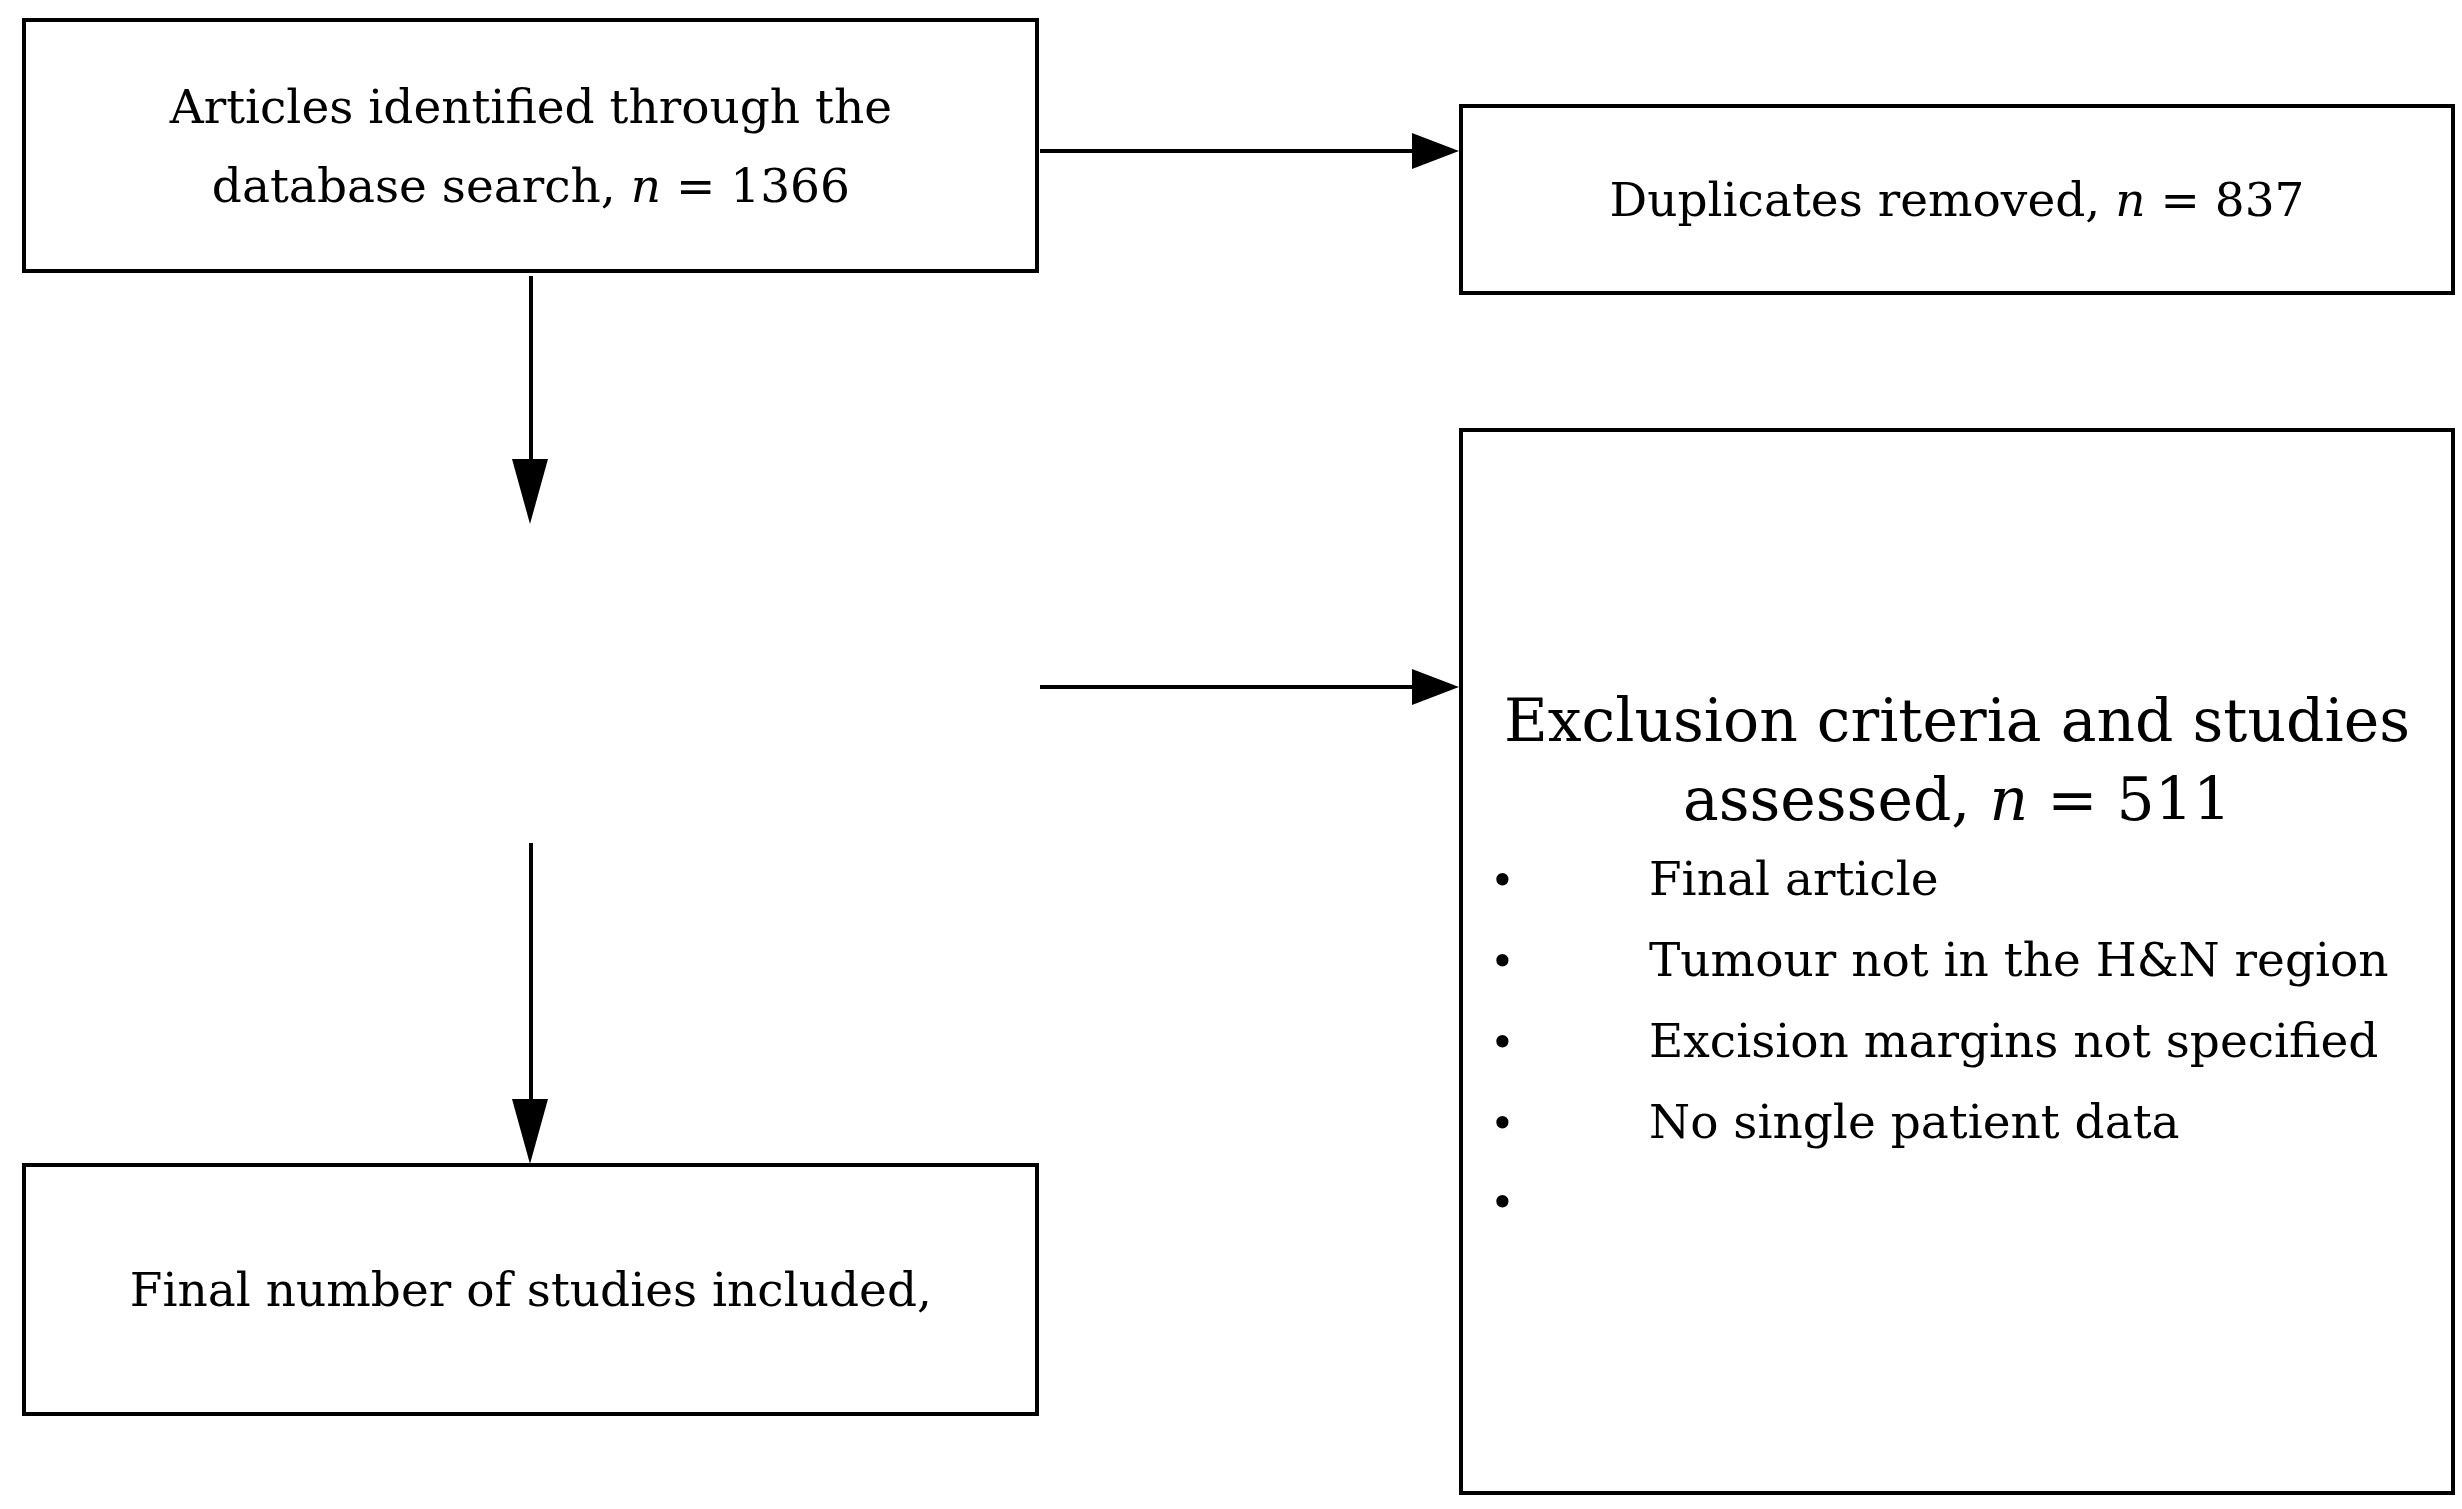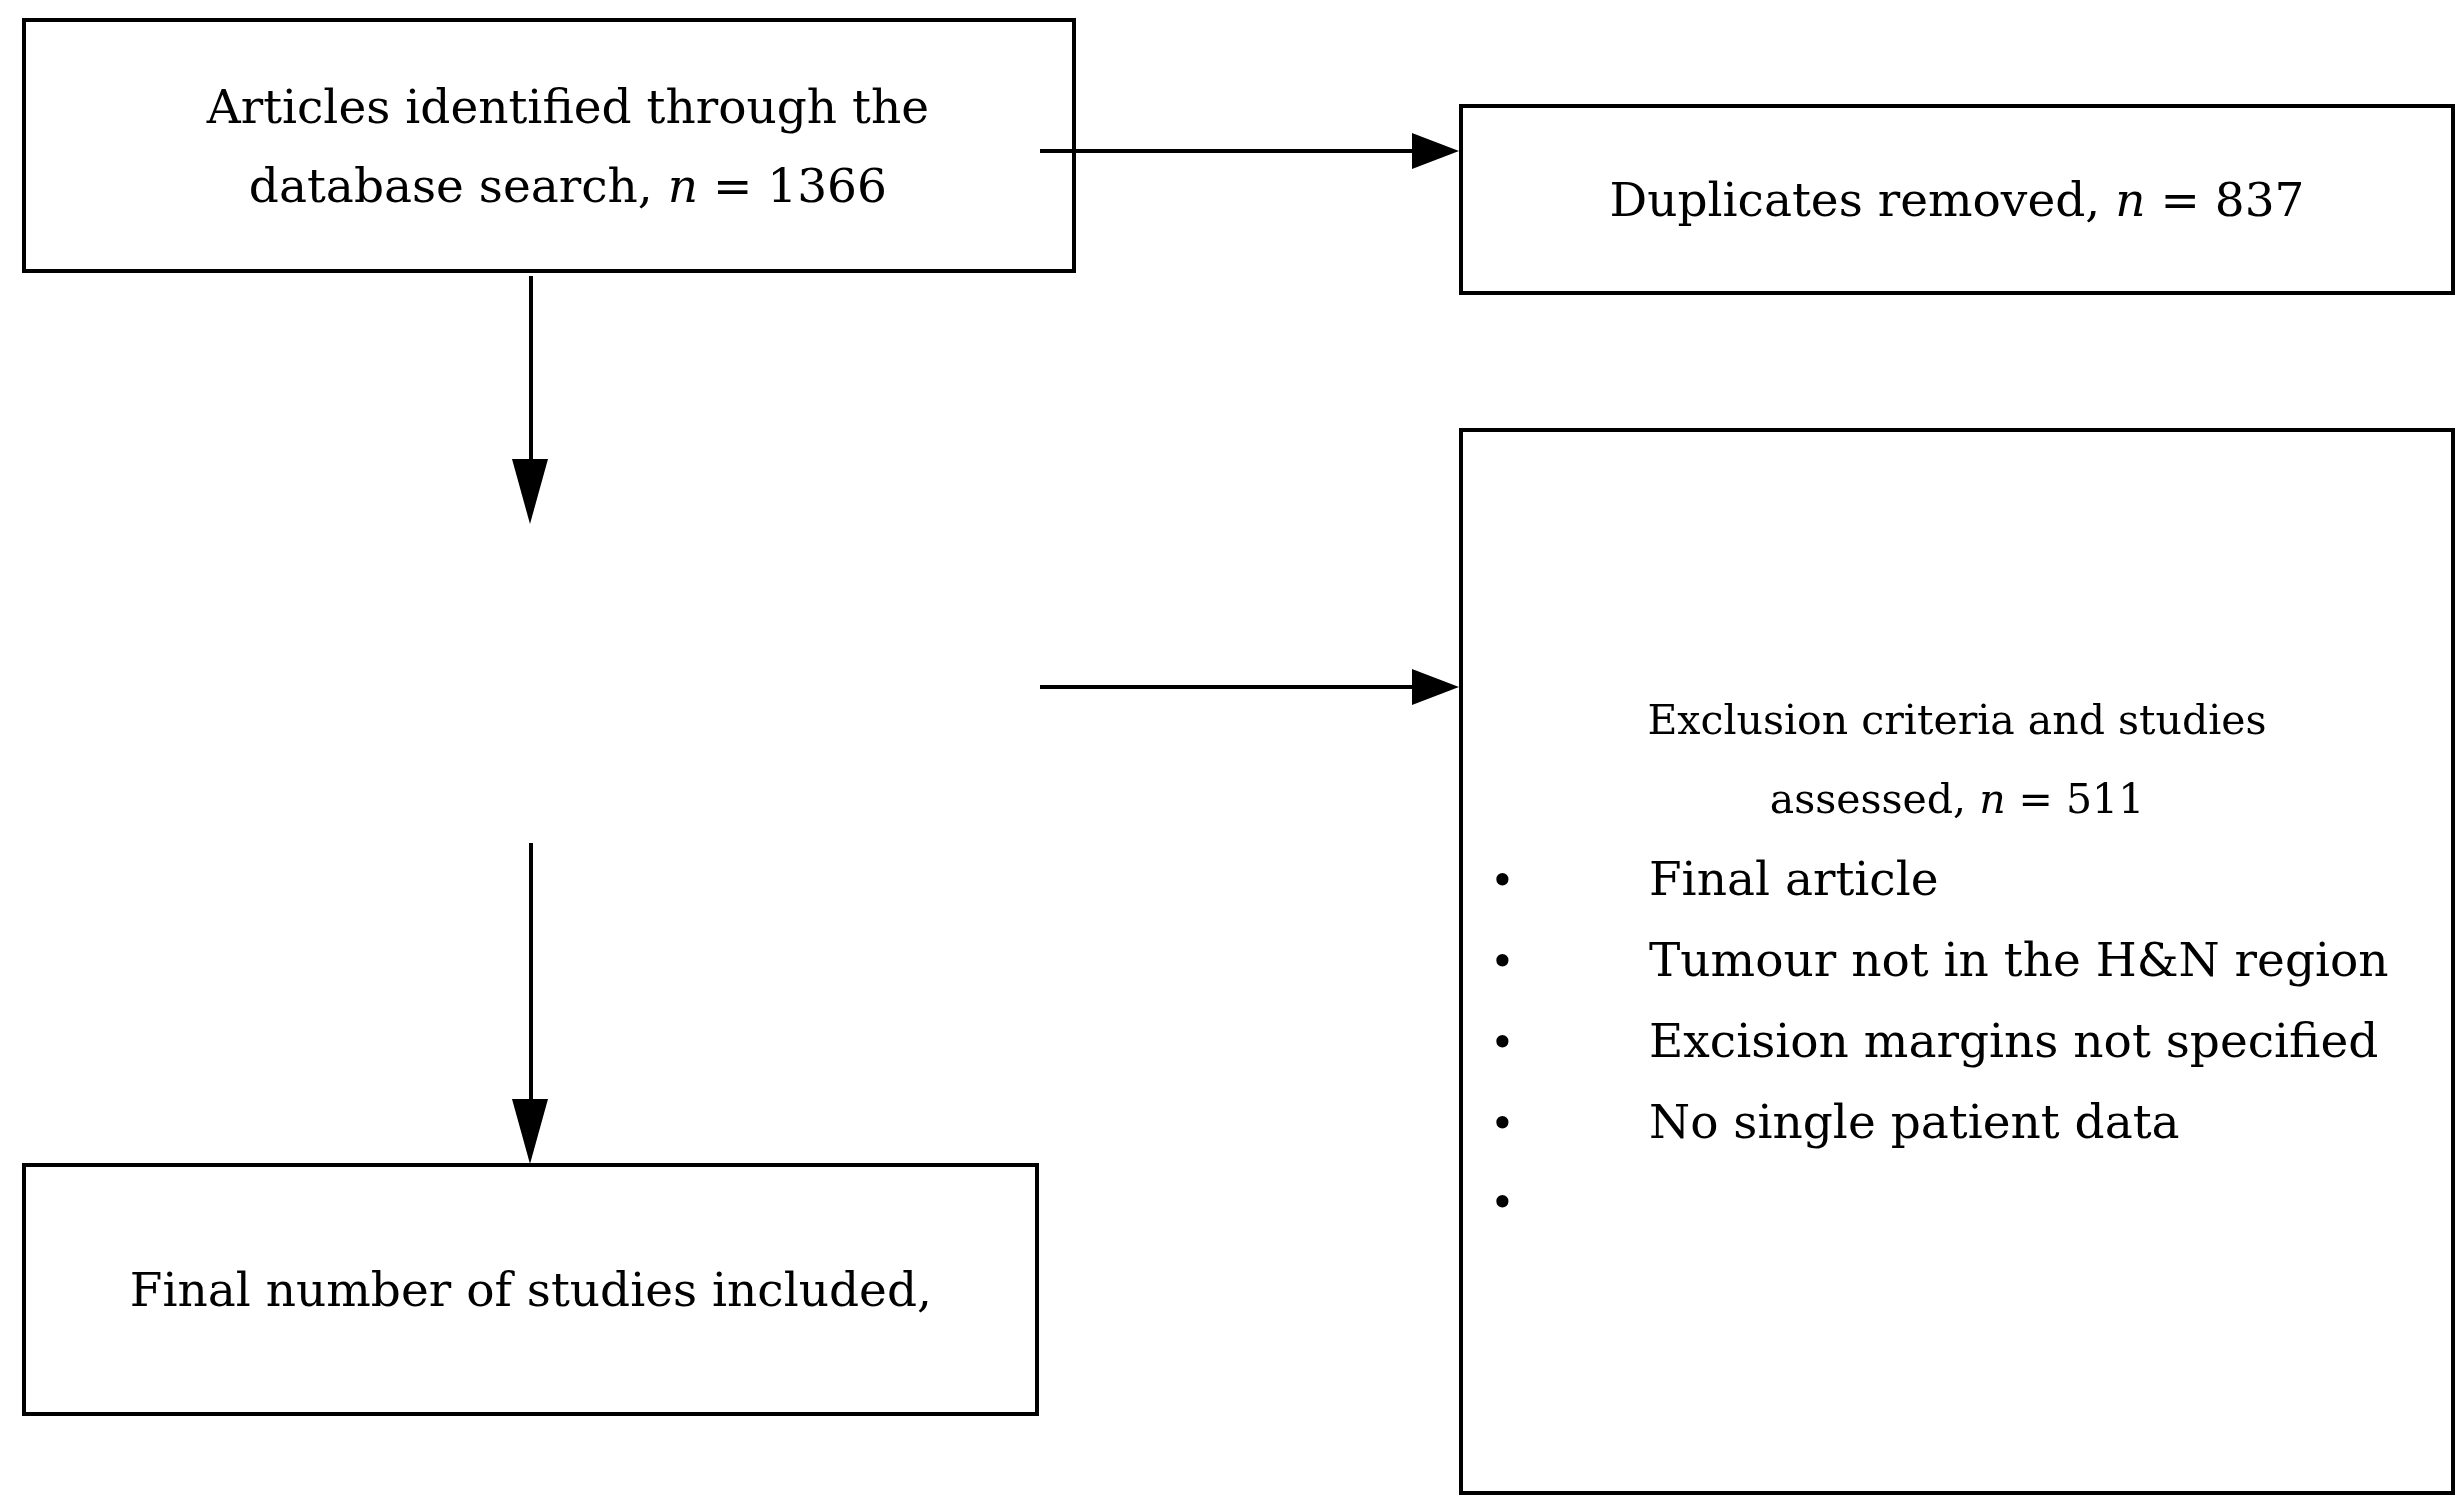--- a/index.html
+++ b/index.html
@@ -50,28 +50,28 @@
     border-left: 47px solid #000000;
   }
   .head-down {
     position: absolute;
     width: 0; height: 0;
     border-left: 18px solid transparent;
     border-right: 18px solid transparent;
     border-top: 65px solid #000000;
   }
   
-  #box-identification { left: 22.4px;  top: 18px;   width: 1009px; height: 247px; padding-left: 37px; }
+  #box-identification { left: 22.4px;  top: 18px;   width: 1009px; height: 247px; }
   #box-duplicates     { left: 1459px; top: 56px;  width: 988px; height: 183px; margin-top: 48px; }
   #box-eligibility    { left: 22.4px;  top: 523px;  width: 1009px; height: 311px; }
   #box-exclusion      { left: 1459px; top: 428px; width: 988px; height: 1059px; }
   #box-included       { left: 22.4px;  top: 1163px; width: 1009px; height: 245px; }
 
   
-  #exclusion-title { font-size: 41px; line-height: 79px; text-align: center; }
+  #exclusion-title { font-size: 60px; line-height: 79px; text-align: center; }
   .bullet-row {
     display: flex;
     align-items: baseline;
     padding-left: 27px;
     font-size: 47px;
     line-height: 79px;
     text-align: left;
   }
   .bullet-dot {
     flex: 0 0 159px;

